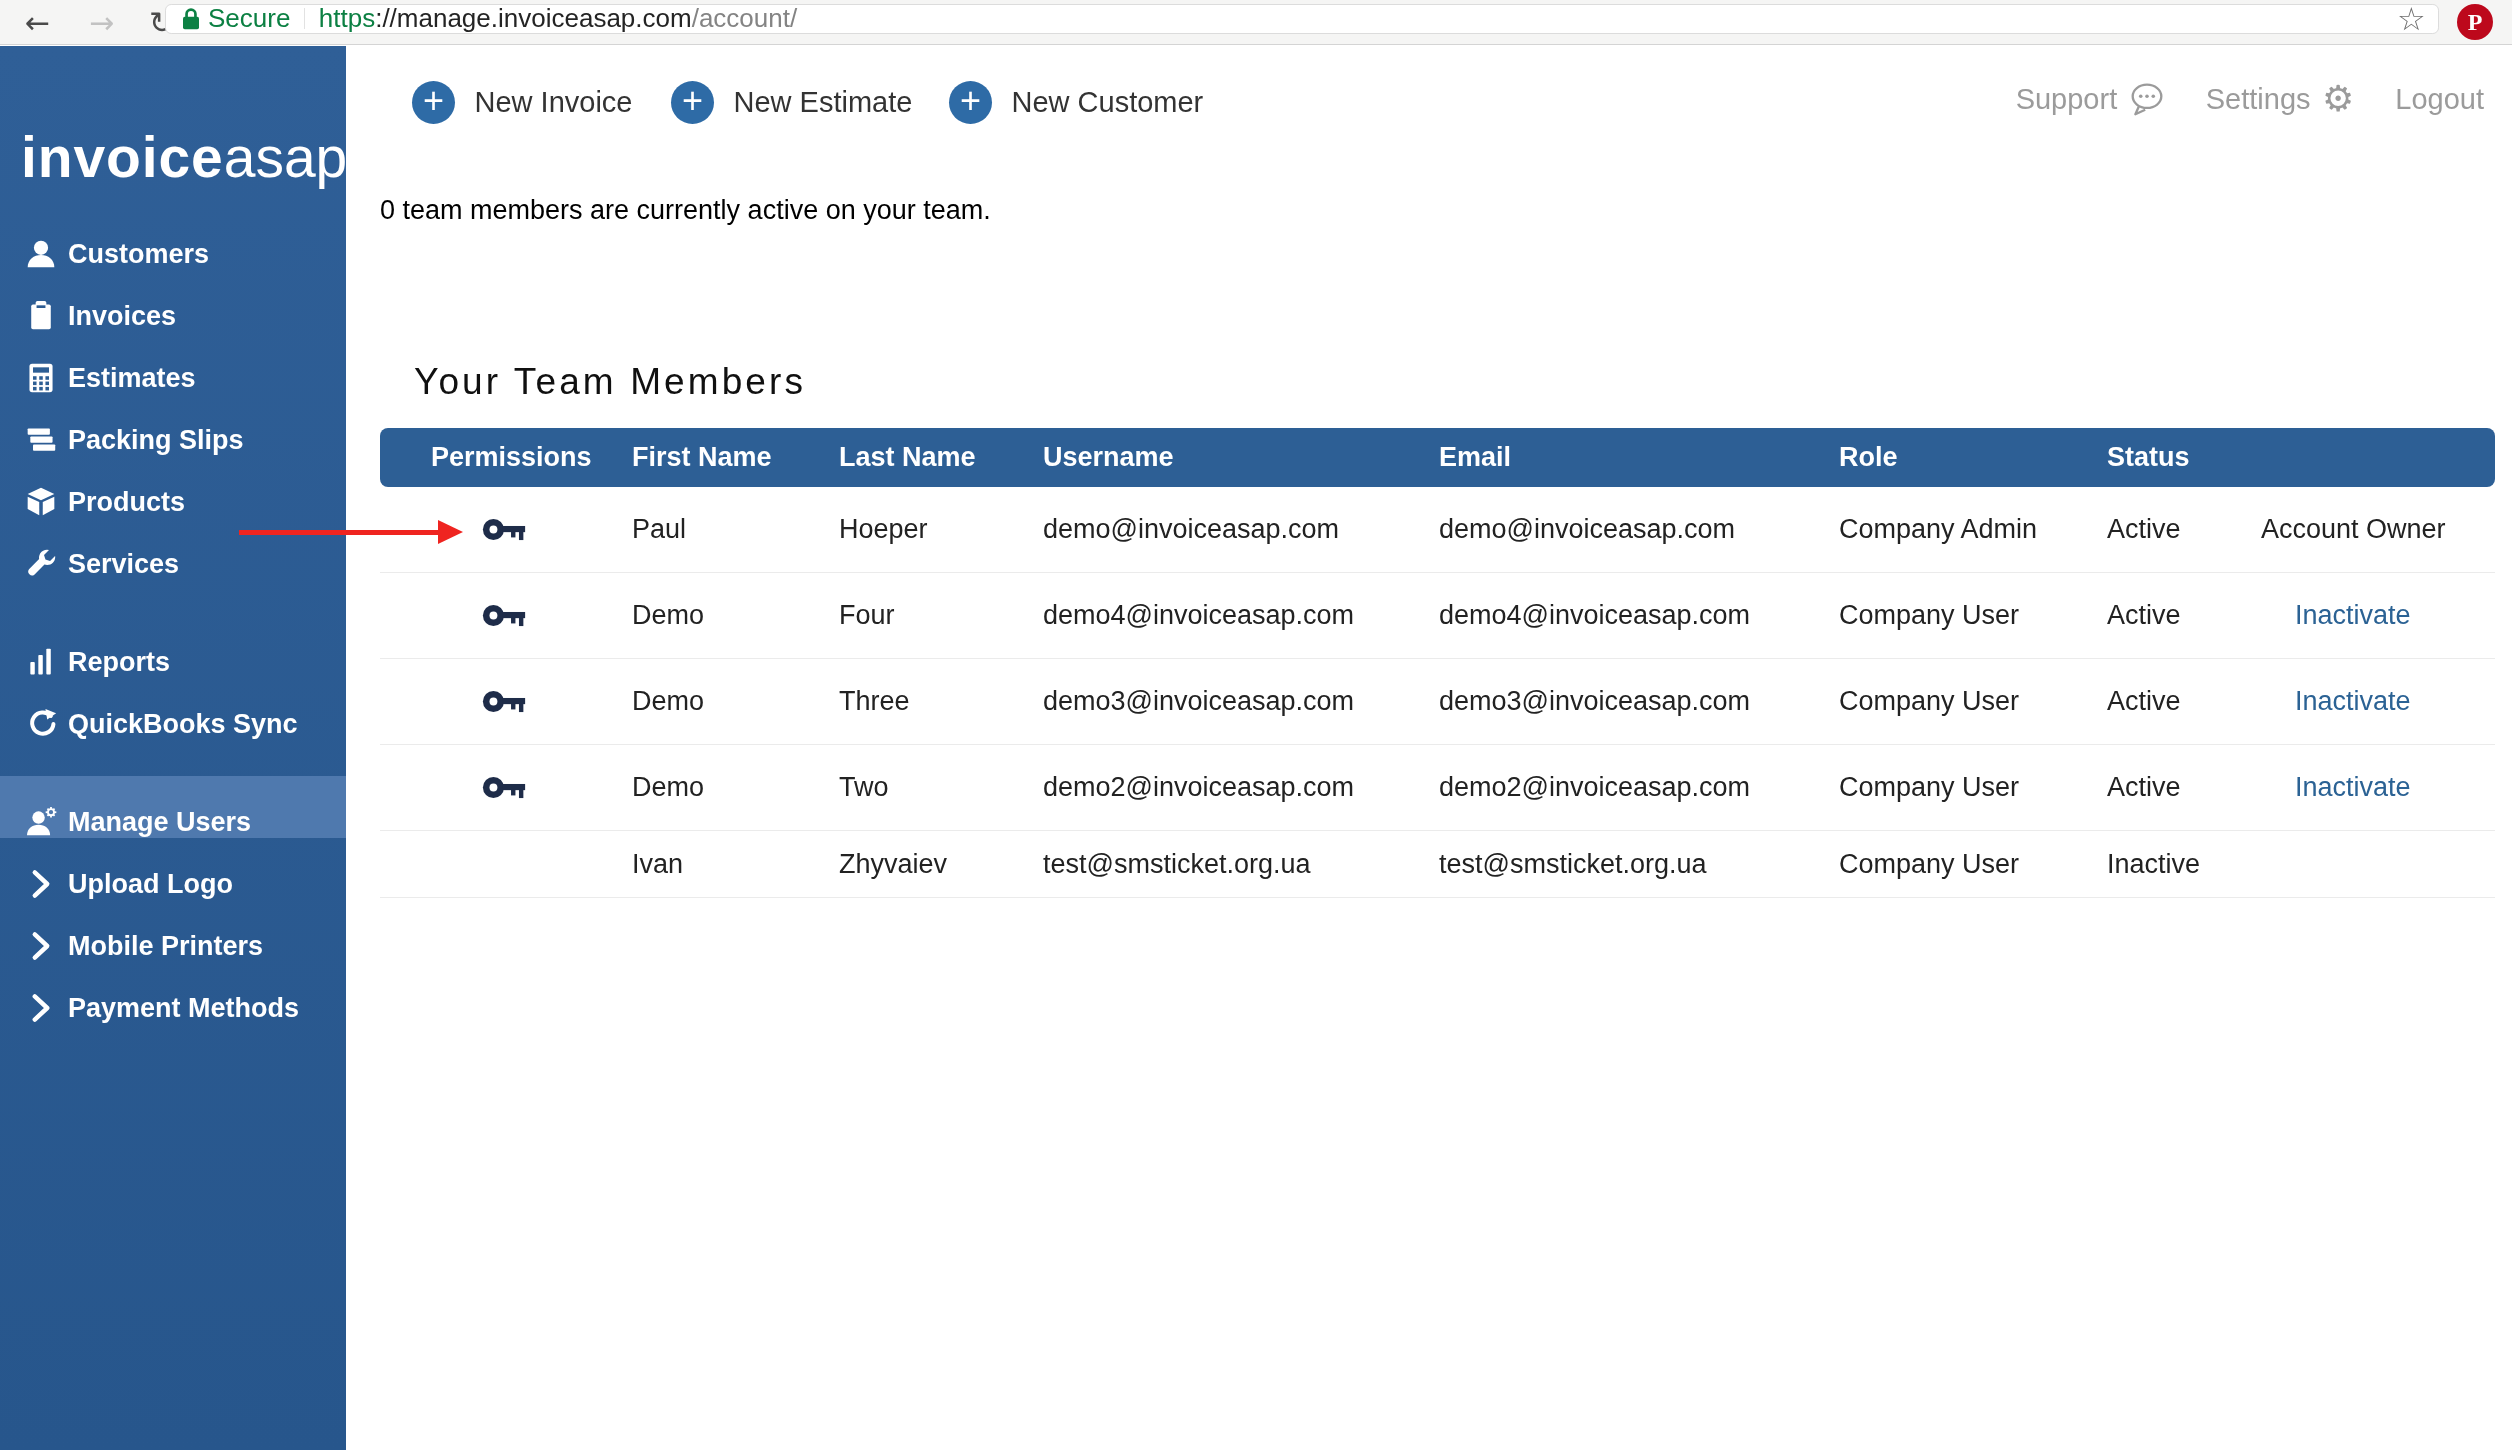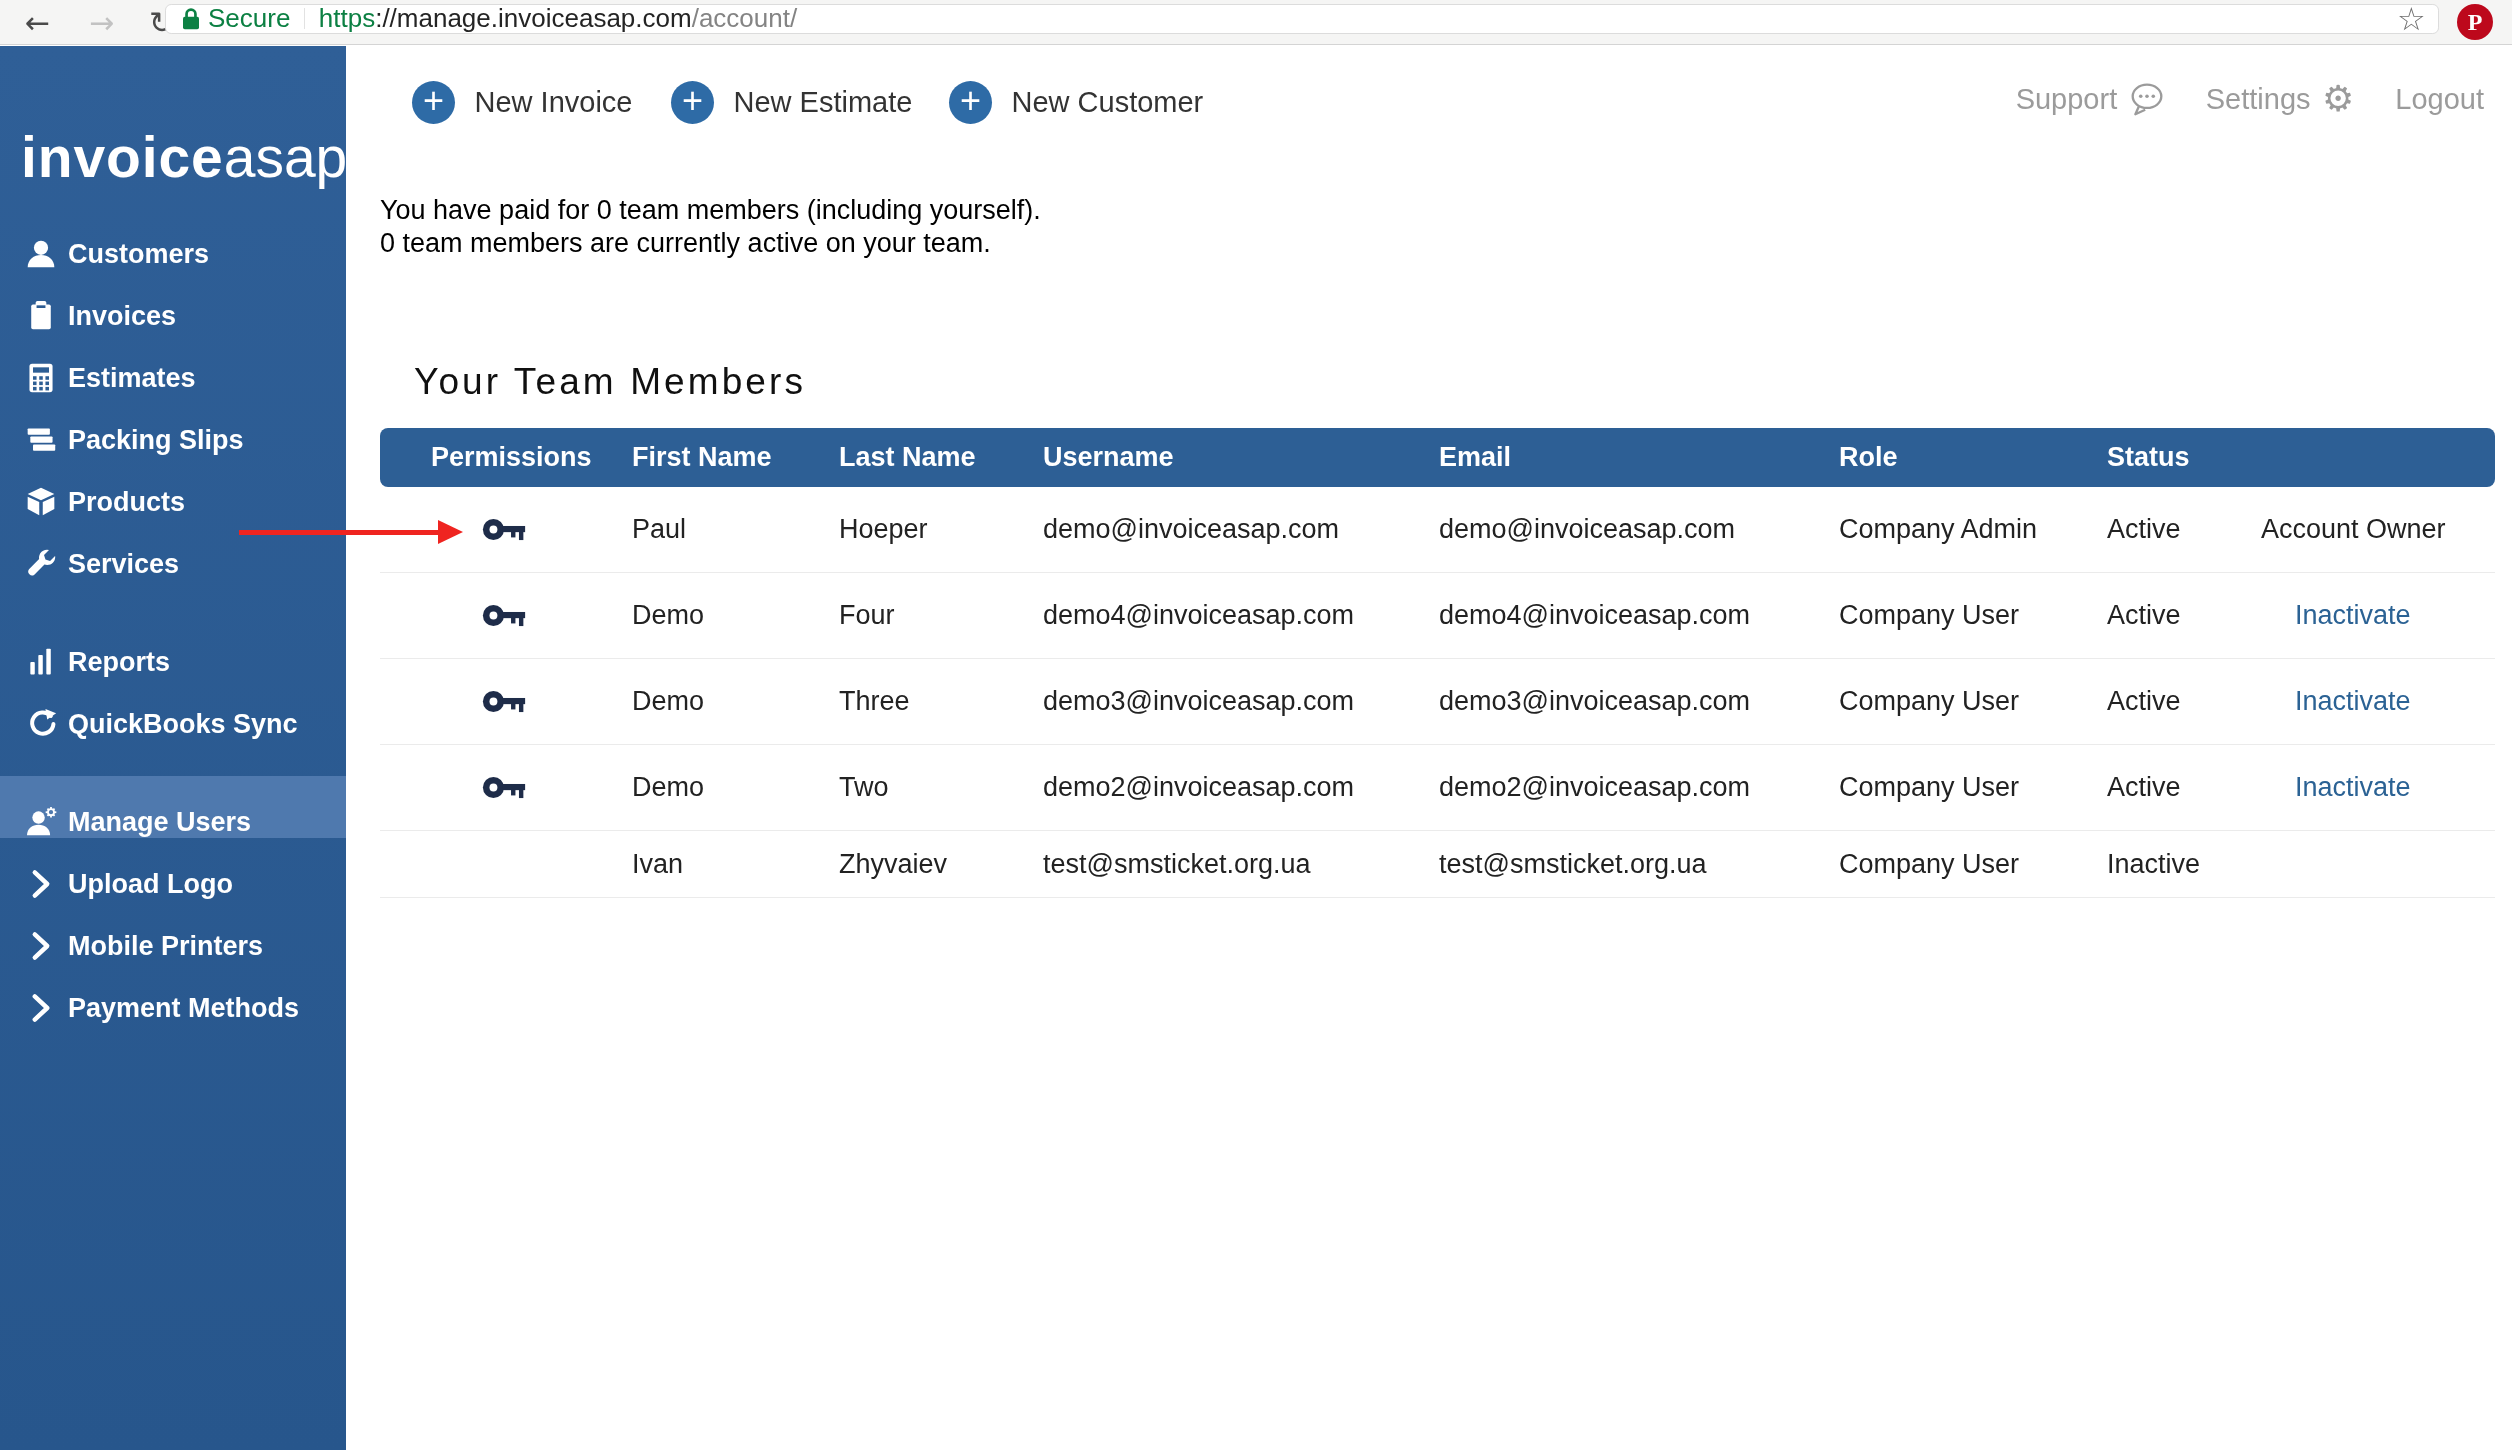--- a/index.html
+++ b/index.html
@@ -263,21 +263,20 @@
         <span>Settings</span>
         <span class="gear-glyph">⚙</span>
       </span>
       <span class="uitem">
         <span>Logout</span>
       </span>
     </div>
   </div>
 
   <div class="intro">
-    <div>You have paid for 0 team members (including yourself).</div>
     <div>0 team members are currently active on your team.</div>
   </div>
 
   <div class="section-title">Your Team Members</div>
 
   <div class="table">
     <div class="thead grid-cols">
       <span class="c1">Permissions</span>
       <span>First Name</span>
       <span>Last Name</span>

